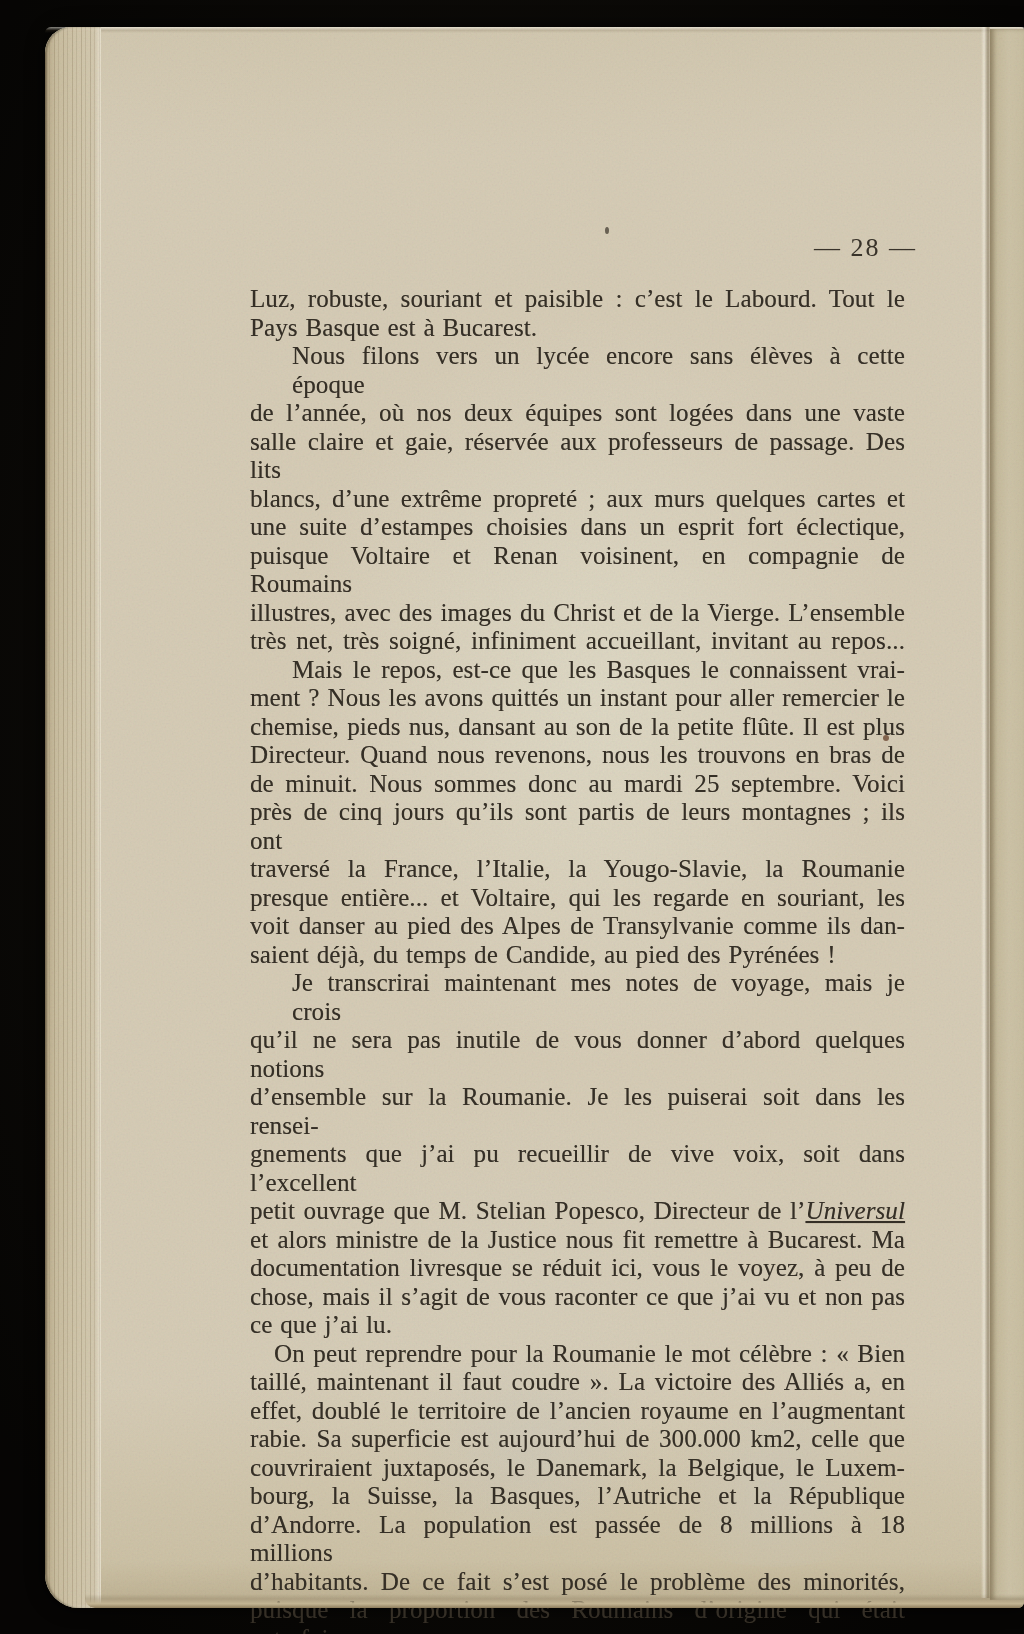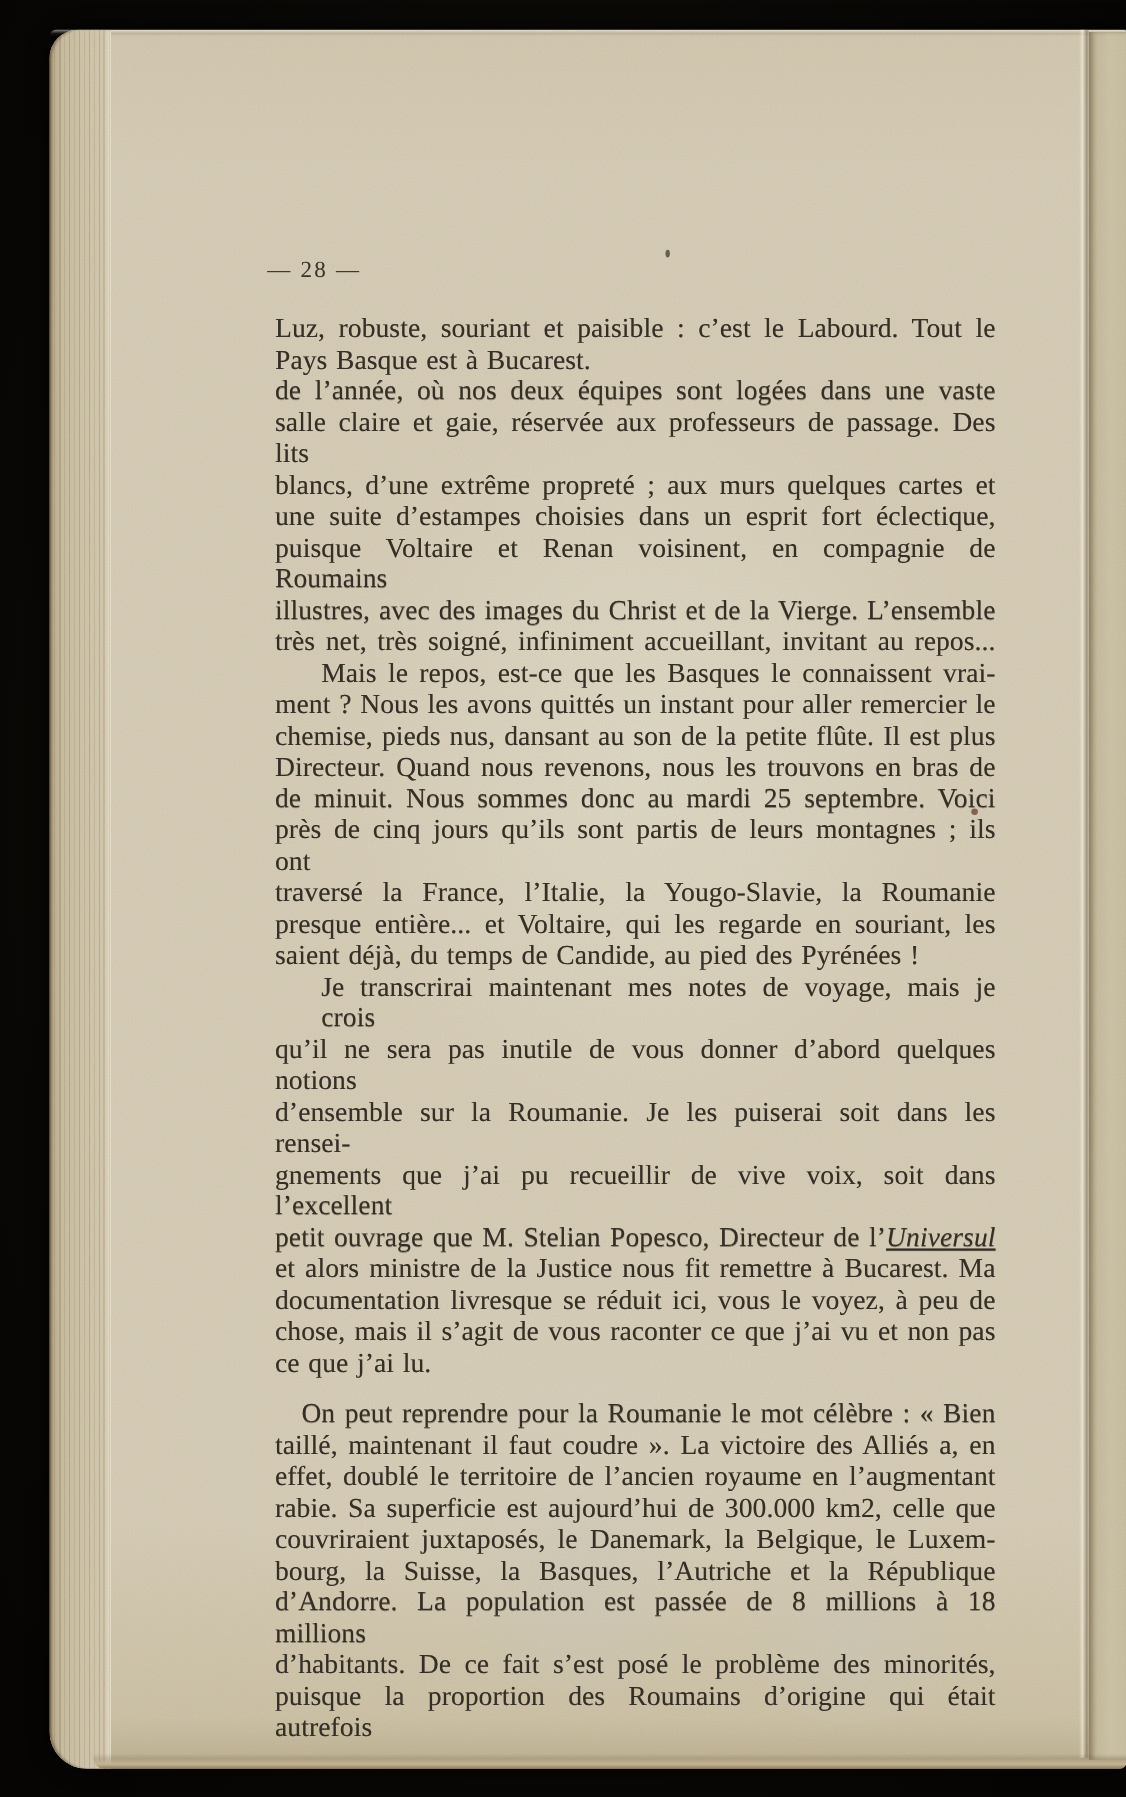--- a/index.html
+++ b/index.html
@@ -50,37 +50,37 @@
     position:absolute;right:0;top:2px;bottom:8px;width:34px;
     background:linear-gradient(90deg,#b4a685 0%,#c6bb9d 22%,#cdc3a7 55%,#c9bfa2 100%);
     box-shadow:inset 3px 0 4px rgba(80,68,46,0.35);
   }
   .noise{position:absolute;inset:0;width:100%;height:100%;mix-blend-mode:multiply;opacity:0.10;pointer-events:none;}
   .stain{position:absolute;border-radius:50%;pointer-events:none;}
   .stain.light{background:radial-gradient(circle,rgba(205,200,186,0.55),rgba(205,200,186,0) 70%);}
   .speck{position:absolute;border-radius:50%;pointer-events:none;}
 
   .page-number{
-    position:absolute;left:198px;width:655px;top:206px;
-    text-align:left;font-size:21px;letter-spacing:2px;
+    position:absolute;left:217px;width:655px;top:206px;
+    text-align:right;font-size:26px;letter-spacing:2px;
     color:#39332a;
   }
   .text-block{
     position:absolute;left:205px;top:258px;width:655px;
     color:#352f26;font-size:25px;line-height:28.5px;
     text-shadow:0.2px 0.2px 0.4px rgba(53,47,38,0.45);
   }
   .line{
     text-align:justify;text-align-last:justify;
     box-sizing:border-box;width:100%;
     word-spacing:1.5px;letter-spacing:0.1px;
   }
   .line.para-end{text-align-last:left;}
   .line.ind1{padding-left:42px;}
-  .line.ind2{padding-left:24px;margin-top:18px;}
+  .line.ind2{padding-left:24px;}
   .it{font-style:italic;text-decoration:underline;}
 </style>
 </head>
 <body>
 
 <div class="surround-vignette"></div>
 
 <div class="book">
   <div class="edge-stack-left"></div>
   <div class="next-page-sliver"></div>
@@ -88,35 +88,37 @@
 
   <div class="stain light" style="left:330px;top:1330px;width:300px;height:180px;"></div>
   <div class="stain light" style="left:600px;top:1380px;width:260px;height:160px;"></div>
   <div class="speck" style="left:838px;top:708px;width:6px;height:6px;background:#6e4a33;opacity:.8;"></div>
   <div class="speck" style="left:560px;top:200px;width:4px;height:7px;background:#3a332a;opacity:.7;"></div>
 
   <div class="page-number">— 28 —</div>
   <div class="text-block">
       <div class="line">Luz, robuste, souriant et paisible : c’est le Labourd. Tout le</div>
       <div class="line para-end">Pays Basque est à Bucarest.</div>
+      <div class="line ind1">Nous filons vers un lycée encore sans élèves à cette époque</div>
       <div class="line">de l’année, où nos deux équipes sont logées dans une vaste</div>
       <div class="line">salle claire et gaie, réservée aux professeurs de passage. Des lits</div>
       <div class="line">blancs, d’une extrême propreté ; aux murs quelques cartes et</div>
       <div class="line">une suite d’estampes choisies dans un esprit fort éclectique,</div>
       <div class="line">puisque Voltaire et Renan voisinent, en compagnie de Roumains</div>
       <div class="line">illustres, avec des images du Christ et de la Vierge. L’ensemble</div>
       <div class="line">très net, très soigné, infiniment accueillant, invitant au repos...</div>
       <div class="line ind1">Mais le repos, est-ce que les Basques le connaissent vrai-</div>
       <div class="line">ment ? Nous les avons quittés un instant pour aller remercier le</div>
       <div class="line">chemise, pieds nus, dansant au son de la petite flûte. Il est plus</div>
       <div class="line">Directeur. Quand nous revenons, nous les trouvons en bras de</div>
       <div class="line">de minuit. Nous sommes donc au mardi 25 septembre. Voici</div>
       <div class="line">près de cinq jours qu’ils sont partis de leurs montagnes ; ils ont</div>
       <div class="line">traversé la France, l’Italie, la Yougo-Slavie, la Roumanie</div>
       <div class="line">presque entière... et Voltaire, qui les regarde en souriant, les</div>
+      <div class="line">voit danser au pied des Alpes de Transylvanie comme ils dan-</div>
       <div class="line para-end">saient déjà, du temps de Candide, au pied des Pyrénées !</div>
       <div class="line ind1">Je transcrirai maintenant mes notes de voyage, mais je crois</div>
       <div class="line">qu’il ne sera pas inutile de vous donner d’abord quelques notions</div>
       <div class="line">d’ensemble sur la Roumanie. Je les puiserai soit dans les rensei-</div>
       <div class="line">gnements que j’ai pu recueillir de vive voix, soit dans l’excellent</div>
       <div class="line"><span>petit ouvrage que M. Stelian Popesco, Directeur de l’</span><span class="it">Universul</span></div>
       <div class="line">et alors ministre de la Justice nous fit remettre à Bucarest. Ma</div>
       <div class="line">documentation livresque se réduit ici, vous le voyez, à peu de</div>
       <div class="line">chose, mais il s’agit de vous raconter ce que j’ai vu et non pas</div>
       <div class="line para-end">ce que j’ai lu.</div>

